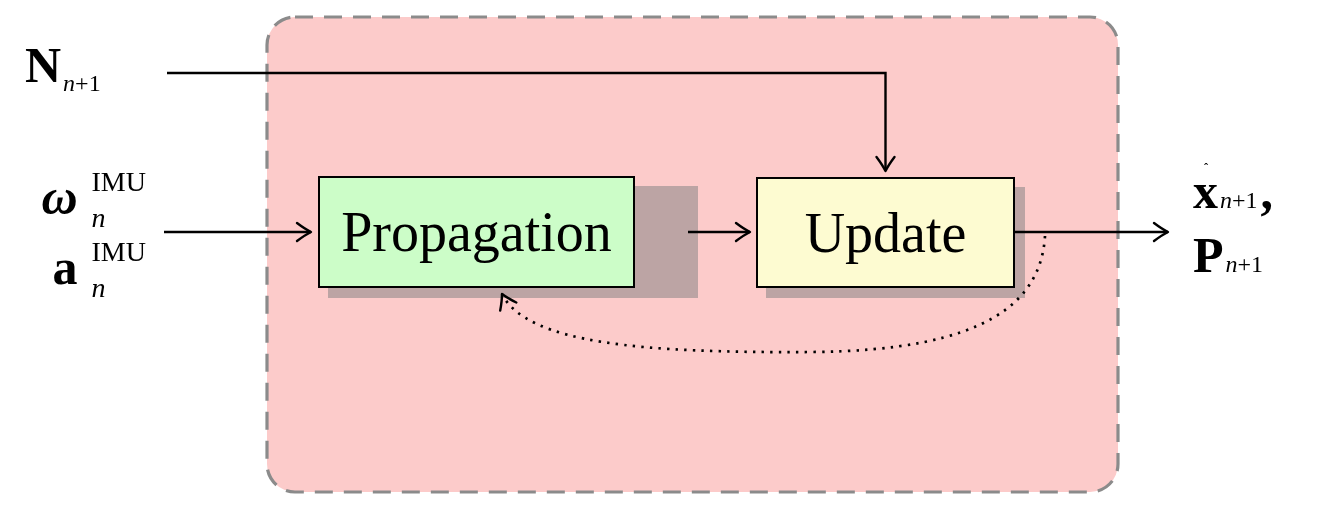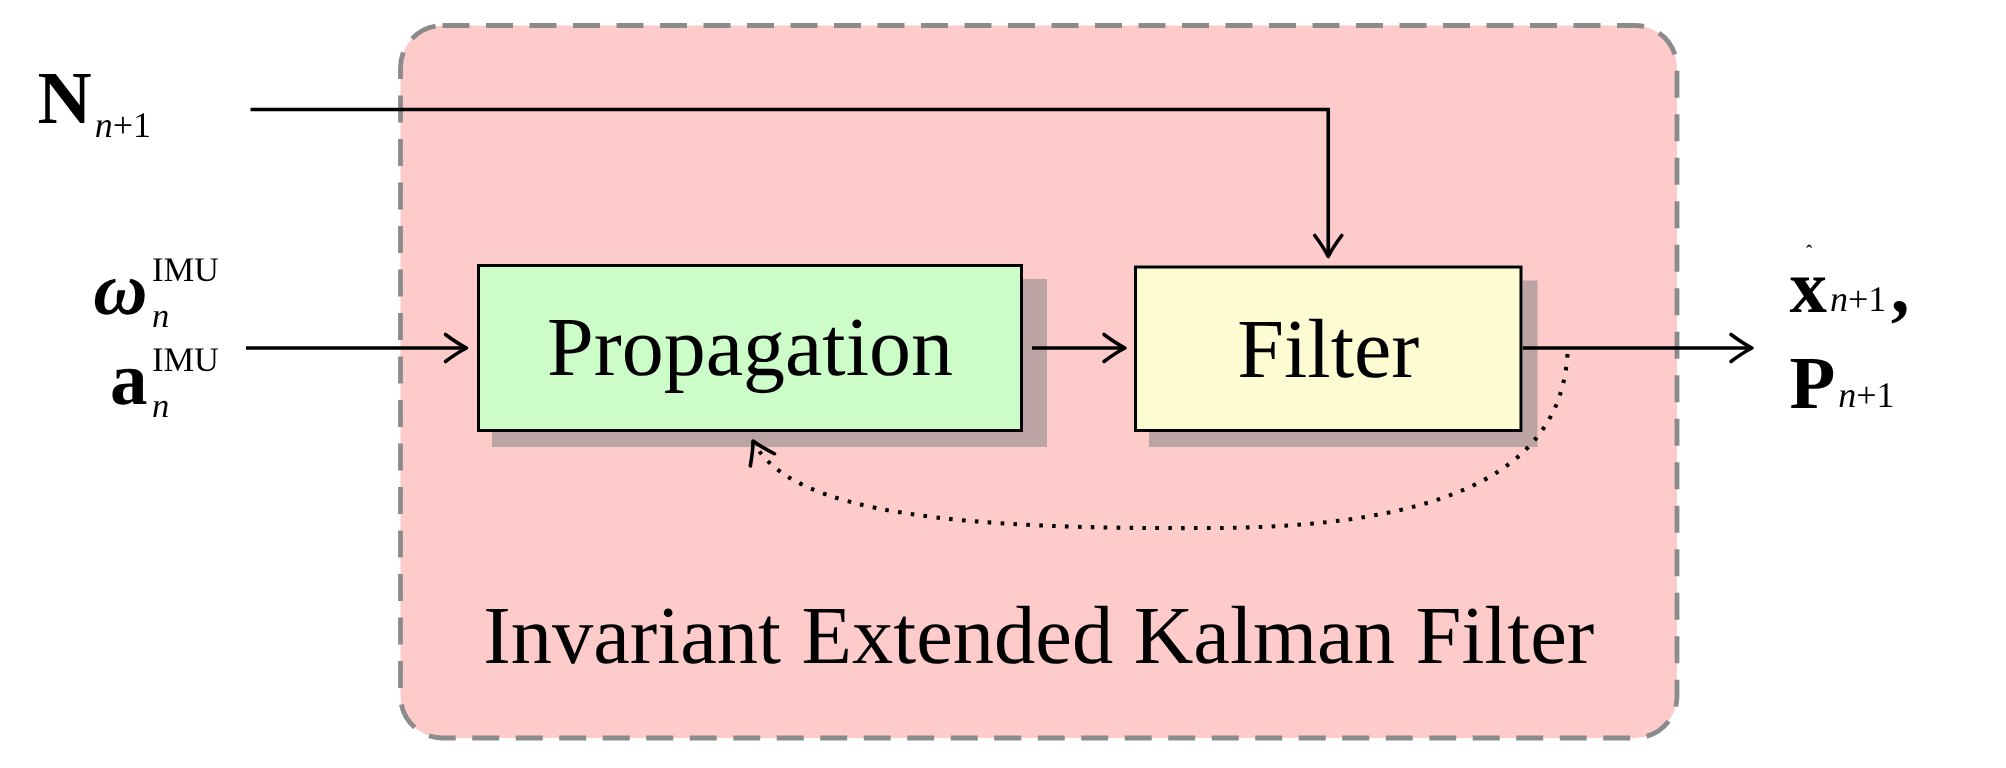--- a/index.html
+++ b/index.html
@@ -14,32 +14,32 @@
   .wires{position:absolute;inset:0;width:1337px;height:512px;}
 
   
   .block{
     position:absolute;
     box-sizing:border-box;
     border:2.5px solid var(--line,#000);
     display:flex;align-items:center;justify-content:center;
     font-size:56px;line-height:1;
   }
-  .block.prop{left:318px;top:176px;width:364px;height:112px;background:var(--propagation-fill,#ccfdc8);}
+  .block.prop{left:318px;top:176px;width:317px;height:112px;background:var(--propagation-fill,#ccfdc8);}
   .block.upd {left:756px;top:177px;width:259px;height:111px;background:var(--update-fill,#fdfbd1);}
 
   
   .mlabel{position:absolute;line-height:1;white-space:nowrap;}
   .vstack{display:flex;flex-direction:column;}
   .mrow{display:flex;align-items:center;}
   .mbase{font-weight:bold;font-size:50px;line-height:1;}
   .it{font-style:italic;}
   .msub{font-size:24px;line-height:1;position:relative;top:0.38em;margin-left:2px;font-weight:normal;font-style:normal;}
   .msub .it{font-style:italic;}
-  .stack{display:inline-flex;flex-direction:column;gap:8px;font-size:23px;line-height:1;margin-left:3px;transform:translateY(3px);font-weight:normal;}
+  .stack{display:inline-flex;flex-direction:column;gap:8px;font-size:28px;line-height:1;margin-left:14px;transform:translateY(3px);font-weight:normal;}
   .ssup{font-style:normal;}
   .hatwrap{position:relative;display:inline-block;}
   .hat{position:absolute;top:-0.34em;left:52%;transform:translateX(-50%);font-size:0.78em;font-weight:bold;line-height:1;}
   .suffix{font-weight:bold;margin-left:3px;}
 
   #label-measurement{left:25px;top:40px;}
   #label-imu{left:0px;top:165px;width:146px;align-items:flex-end;gap:6px;}
   #label-outputs{left:1193px;top:166px;gap:14px;align-items:flex-start;}
 
   .title{
@@ -69,21 +69,21 @@
     <path d="M688,232 L750,232" fill="none" stroke="var(--line,#000)" stroke-width="2.4" marker-end="url(#arrow)"></path>
     <path d="M1015,232 L1168,232" fill="none" stroke="var(--line,#000)" stroke-width="2.4" marker-end="url(#arrow)"></path>
 
     <path d="M1045,236 C1041,300 990,351 810,352 C645,353 527,344 502,294" fill="none" stroke="var(--line,#000)" stroke-width="2.7" stroke-dasharray="2.4 6.2" marker-end="url(#arrow)"></path>
   </svg>
 
   <div class="block prop">
     <span>Propagation</span>
   </div>
   <div class="block upd">
-    <span>Filter</span>
+    <span>Update</span>
   </div>
 
   <div class="mlabel" id="label-measurement">
     <span class="mbase">N</span><span class="msub"><span class="it">n</span><span>+1</span></span>
   </div>
 
   <div class="mlabel vstack" id="label-imu">
     <span class="mrow">
       <span class="mbase it">ω</span>
       <span class="stack">
@@ -105,15 +105,14 @@
       <span class="hatwrap"><span class="hat">ˆ</span><span class="mbase">x</span></span>
         <span class="msub"><span class="it">n</span><span>+1</span></span>
         <span class="mbase suffix">,</span>
     </span>
     <span class="mrow">
       <span class="mbase">P</span>
         <span class="msub"><span class="it">n</span><span>+1</span></span>
     </span>
   </div>
 
-  <div class="title">Invariant Extended Kalman Filter</div>
 
 </div>
 
 </body></html>

